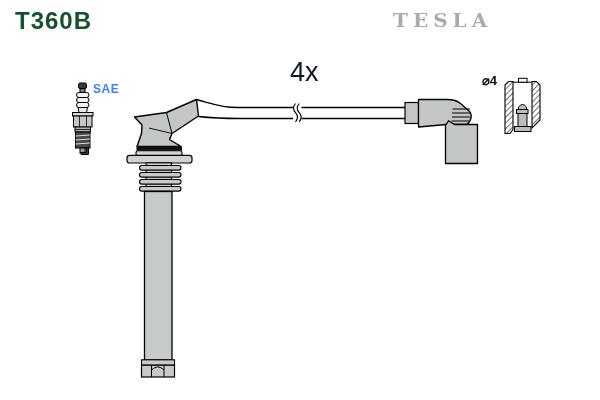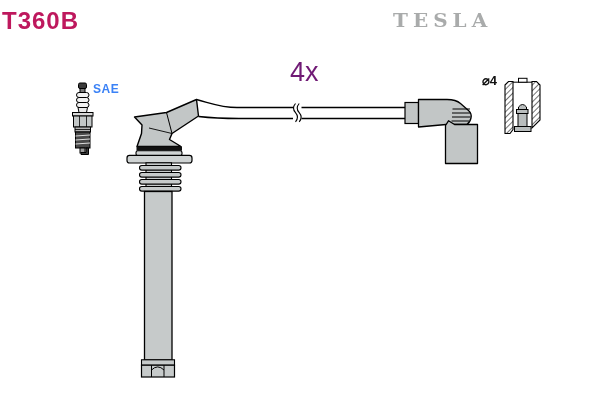--- a/index.html
+++ b/index.html
@@ -6,40 +6,40 @@
   #canvas{
     position:relative;
     width:600px;height:400px;
     background:#ffffff;
     font-family:"Liberation Sans", sans-serif;
     overflow:hidden;
     margin:0 auto;
   }
   .abs{position:absolute;}
   #part-number{
-    left:2px;top:7px;
-    font-size:24px;font-weight:bold;color:#be185d;
+    left:15px;top:7px;
+    font-size:24px;font-weight:bold;color:#14532d;
     letter-spacing:1px;
   }
   #subtitle{
     left:16px;top:33px;
     font-size:10.5px;color:#111;
     letter-spacing:0.3px;
   }
   #brand-logo{
     left:393px;top:8px;
     font-family:"DejaVu Serif", serif;
     font-size:20px;font-weight:bold;
     color:#a9abab;
     letter-spacing:5px;
     transform:scaleY(0.95);
   }
   #quantity-label{
     left:290px;top:57px;
-    font-size:27px;font-weight:400;color:#701a75;
+    font-size:27px;font-weight:400;color:#0f172a;
   }
   #sae-label{
     left:93px;top:82px;
     font-size:12px;font-weight:bold;color:#3b82f6;
     letter-spacing:0.5px;
   }
   #diameter-label{
     left:482px;top:73px;
     font-size:13px;font-weight:bold;color:#111;
   }

